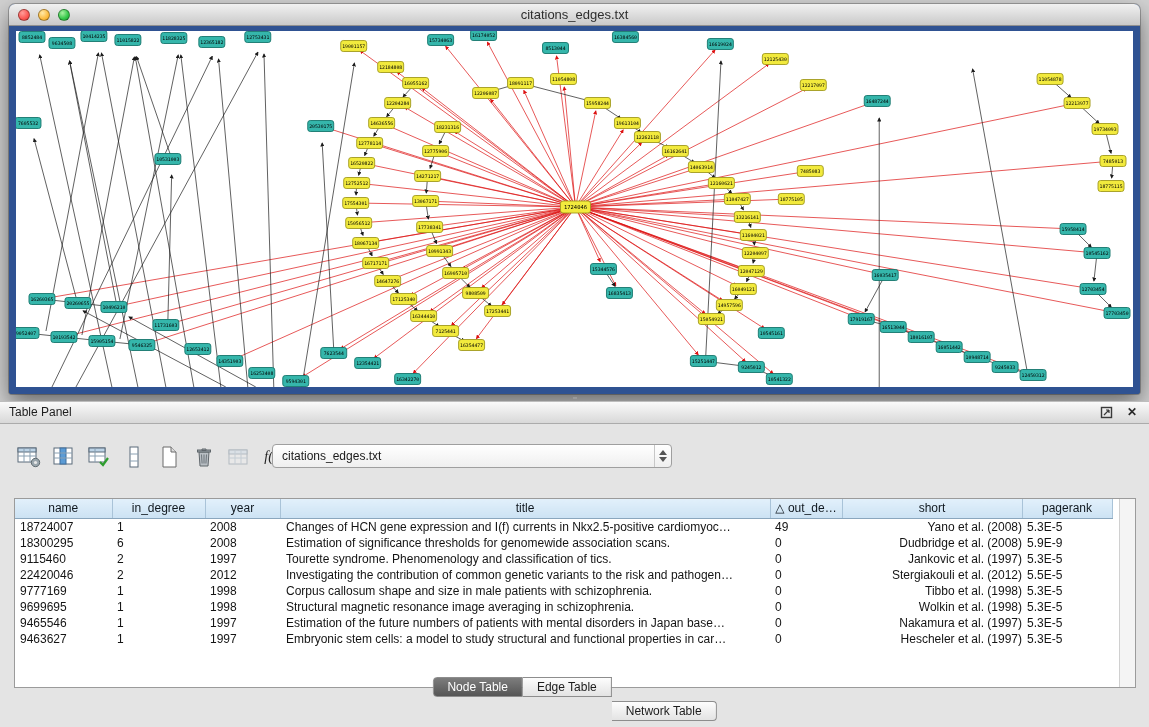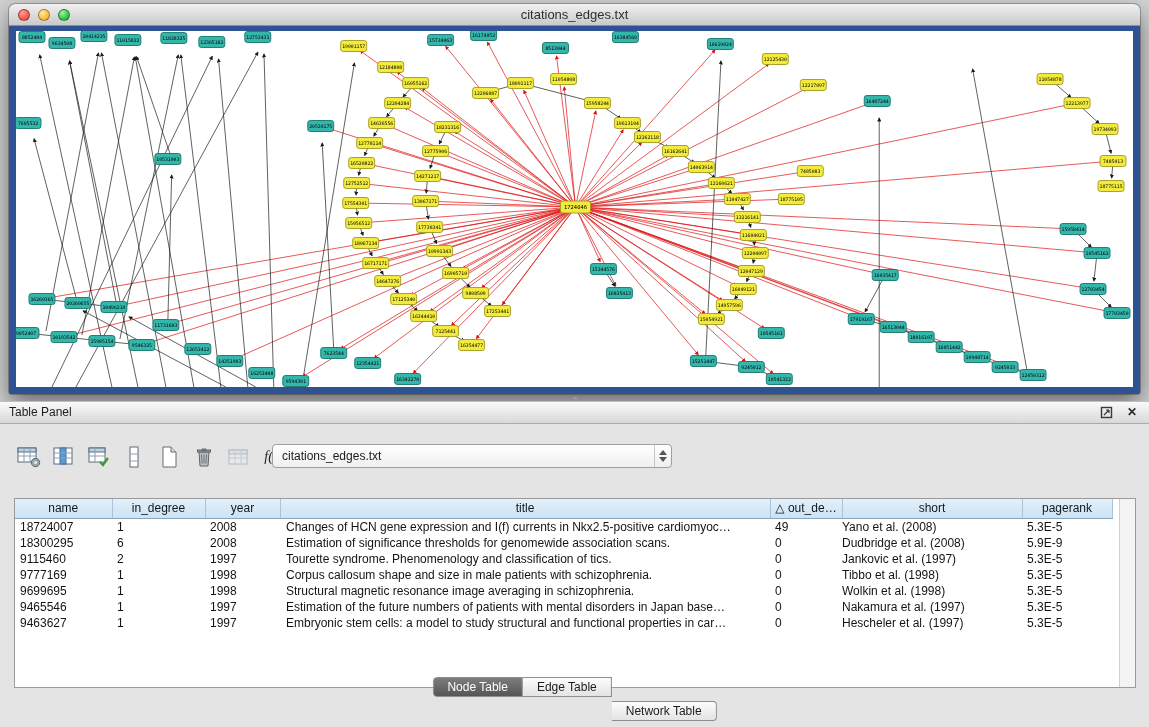--- a/index.html
+++ b/index.html
@@ -45,21 +45,21 @@
   .tri-up   { width:0; height:0; border-left:4px solid transparent; border-right:4px solid transparent; border-bottom:5px solid #555; }
   .tri-down { width:0; height:0; border-left:4px solid transparent; border-right:4px solid transparent; border-top:5px solid #555; }
 
   
   .table-wrap { position:absolute; left:14px; top:84px; width:1122px; height:190px; background:#fff; border:1px solid #9b9b9b; overflow:hidden;margin-top:12px; }
   .scroll-track { position:absolute; right:0; top:0; width:16px; height:100%; background:#f4f4f4; border-left:1px solid #d0d0d0; }
   table.data { border-collapse:collapse; table-layout:fixed; width:1097px; font-size:12px; color:#141414; }
   table.data th { height:19px; background:linear-gradient(#e2f0fb,#cce2f3); border-right:1px solid #a9c3d8; border-bottom:1px solid #8aa6bd;
     font-weight:normal; font-size:12px; color:#10181f; text-align:center; overflow:hidden; white-space:nowrap; }
   table.data td { height:16px; line-height:16px; padding:0 0 0 5px; white-space:nowrap; overflow:hidden; }
-  table.data td.c5 { text-align:left; padding:0; }
+  table.data td.c5 { text-align:right; padding:0; }
   table.data td.c3 { padding-left:6px; }
 
   
   .tabs { position:absolute; left:50%; transform:translateX(-50%); top:275px; display:flex; }
   .tab { height:20px; line-height:18px; font-size:12px; padding:0 14px; background:linear-gradient(#fdfdfd,#e3e3e3);
     border:1px solid #8d8d8d; border-left:none; color:#1c1c1c; }
   .tab:first-child { border-left:1px solid #8d8d8d; border-radius:4px 0 0 4px; }
   .tab:last-child { border-radius:0 4px 4px 0;margin-top:24px; }
   .tab.selected { background:linear-gradient(#7d7d7d,#555555); color:#ffffff;text-align:center; }
 
@@ -792,20 +792,29 @@
             <tr>
               <td class="c0">9115460</td>
               <td class="c1">2</td>
               <td class="c2">1997</td>
               <td class="c3">Tourette syndrome. Phenomenology and classification of tics.</td>
               <td class="c4">0</td>
               <td class="c5">Jankovic et al. (1997)</td>
               <td class="c6">5.3E-5</td>
             </tr>
             <tr>
+              <td class="c0">22420046</td>
+              <td class="c1">2</td>
+              <td class="c2">2012</td>
+              <td class="c3">Investigating the contribution of common genetic variants to the risk and pathogen…</td>
+              <td class="c4">0</td>
+              <td class="c5">Stergiakouli et al. (2012)</td>
+              <td class="c6">5.5E-5</td>
+            </tr>
+            <tr>
               <td class="c0">9777169</td>
               <td class="c1">1</td>
               <td class="c2">1998</td>
               <td class="c3">Corpus callosum shape and size in male patients with schizophrenia.</td>
               <td class="c4">0</td>
               <td class="c5">Tibbo et al. (1998)</td>
               <td class="c6">5.3E-5</td>
             </tr>
             <tr>
               <td class="c0">9699695</td>

